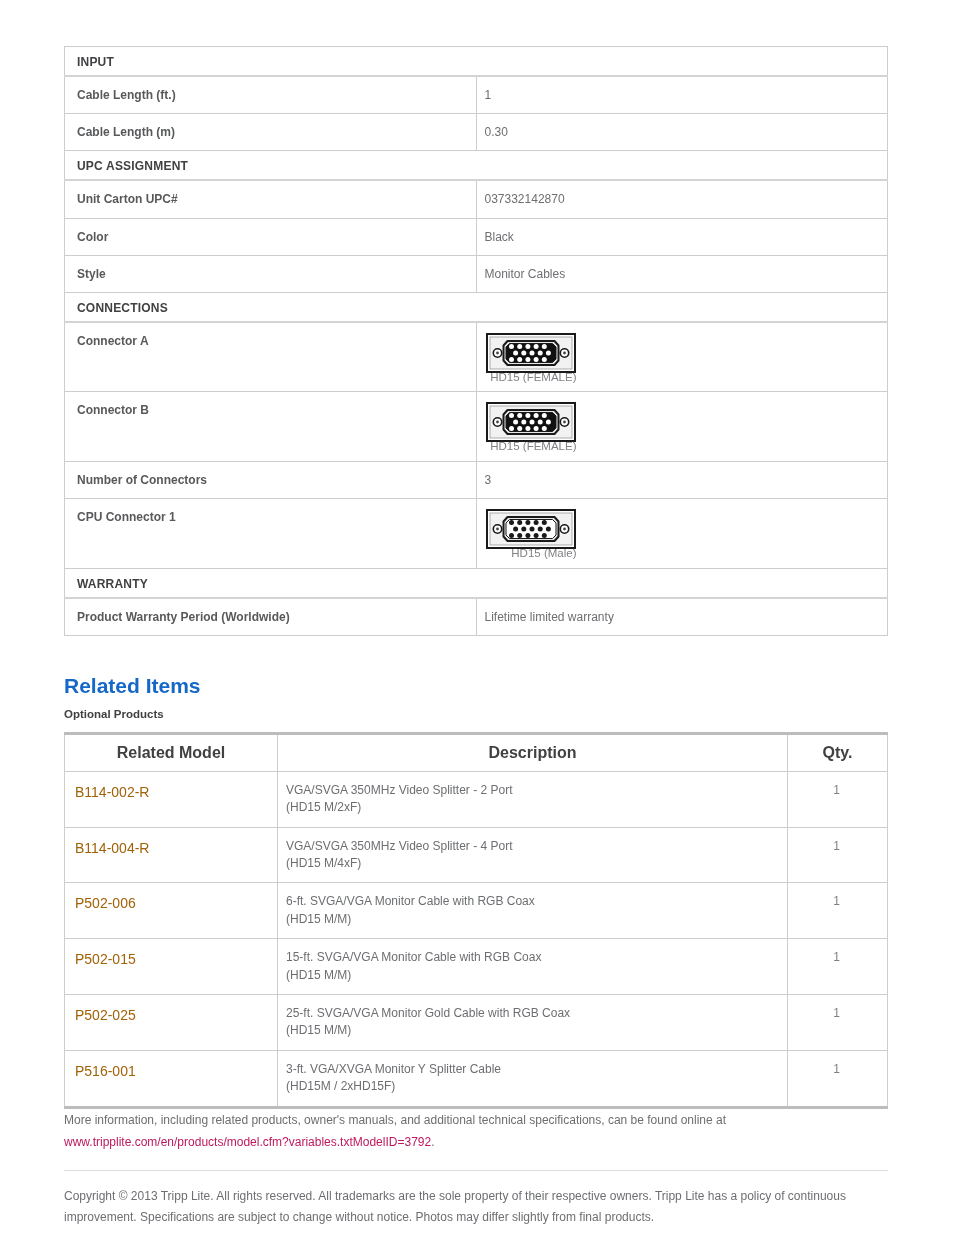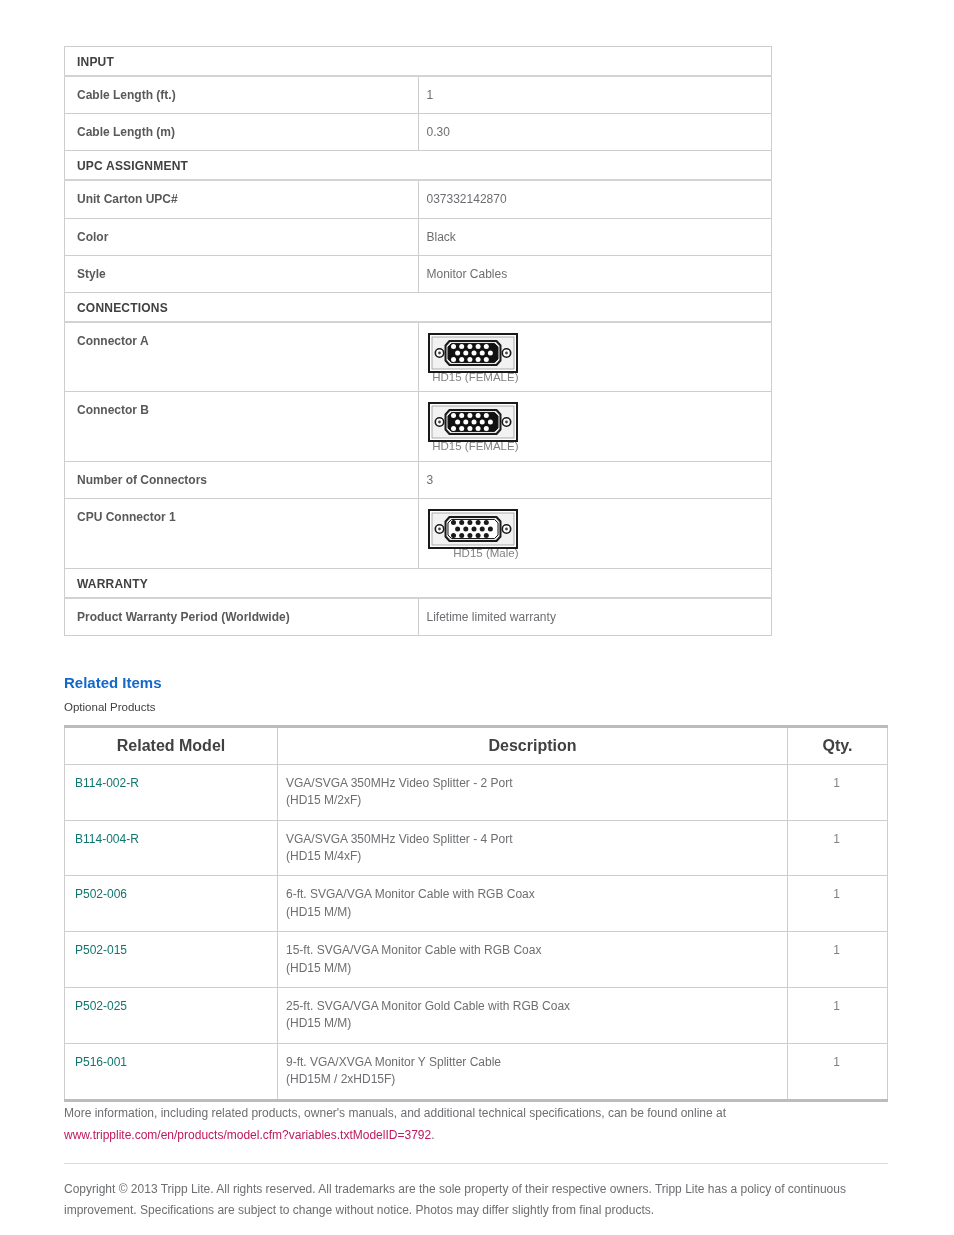--- a/index.html
+++ b/index.html
@@ -20,21 +20,21 @@
   .page {
     position: absolute;
     left: 64px;
     top: 0;
     width: 824px;
   }
 
   
   .spec-table {
     margin-top: 46px;
-    width: 708px;
+    width: 824px;
     border: 1px solid #cdcdcd;
     border-collapse: collapse;
     table-layout: fixed;
   }
   .spec-table tr.section-row > td {
     border: none;
     border-bottom: 2px solid #d3d3d3;
     padding: 8px 0 6px 12px;
     font-size: 12px;
     font-weight: bold;
@@ -74,28 +74,28 @@
   .conn-caption {
     font-size: 11.5px;
     color: #808285;
     margin-top: -5px;
     white-space: nowrap;
   }
 
   
   .related-heading {
     margin: 38px 0 0 0;
-    font-size: 15px;
+    font-size: 21px;
     font-weight: bold;
     color: #1568c8;
   }
   .sub-heading {
     margin: 10px 0 12px 0;
     font-size: 11.5px;
-    font-weight: normal;
+    font-weight: bold;
     color: #414042;
   }
   .rel-table {
     margin-top: 12px;
     width: 824px;
     border-collapse: collapse;
     table-layout: fixed;
   }
   .rel-table th {
     border-top: 3px solid #bcbcbc;
@@ -115,23 +115,23 @@
     font-size: 12px;
     color: #6d6e71;
     padding: 10px 10px 10px 8px;
     vertical-align: top;
     line-height: 1.45;
   }
   .rel-table td.model-cell { padding-left: 10px; }
   .rel-table td.qty-cell { text-align: center; color: #808285; }
   .rel-table tr.last td { border-bottom: 3px solid #bcbcbc; }
   a.model-link {
-    color: #0f766e;
+    color: #a16207;
     text-decoration: none;
-    font-size: 12px;
+    font-size: 14px;
   }
 
   
   .more-info {
     font-size: 12px;
     color: #6d6e71;
     line-height: 1.9;
     width: 824px;
   }
   .more-info a {
@@ -343,21 +343,21 @@
           <td class="model-cell"><a class="model-link" href="#">P502-025</a></td>
           <td>
             <div>25-ft. SVGA/VGA Monitor Gold Cable with RGB Coax</div>
             <div>(HD15 M/M)</div>
           </td>
           <td class="qty-cell">1</td>
         </tr>
         <tr class="last">
           <td class="model-cell"><a class="model-link" href="#">P516-001</a></td>
           <td>
-            <div>9-ft. VGA/XVGA Monitor Y Splitter Cable</div>
+            <div>3-ft. VGA/XVGA Monitor Y Splitter Cable</div>
             <div>(HD15M / 2xHD15F)</div>
           </td>
           <td class="qty-cell">1</td>
         </tr>
       </tbody>
   </table>
 
   <div class="more-info">
     <span>More information, including related products, owner's manuals, and additional technical specifications, can be found online at</span><br>
     <a href="#" class="footer-link">www.tripplite.com/en/products/model.cfm?variables.txtModelID=3792</a><span>.</span>

